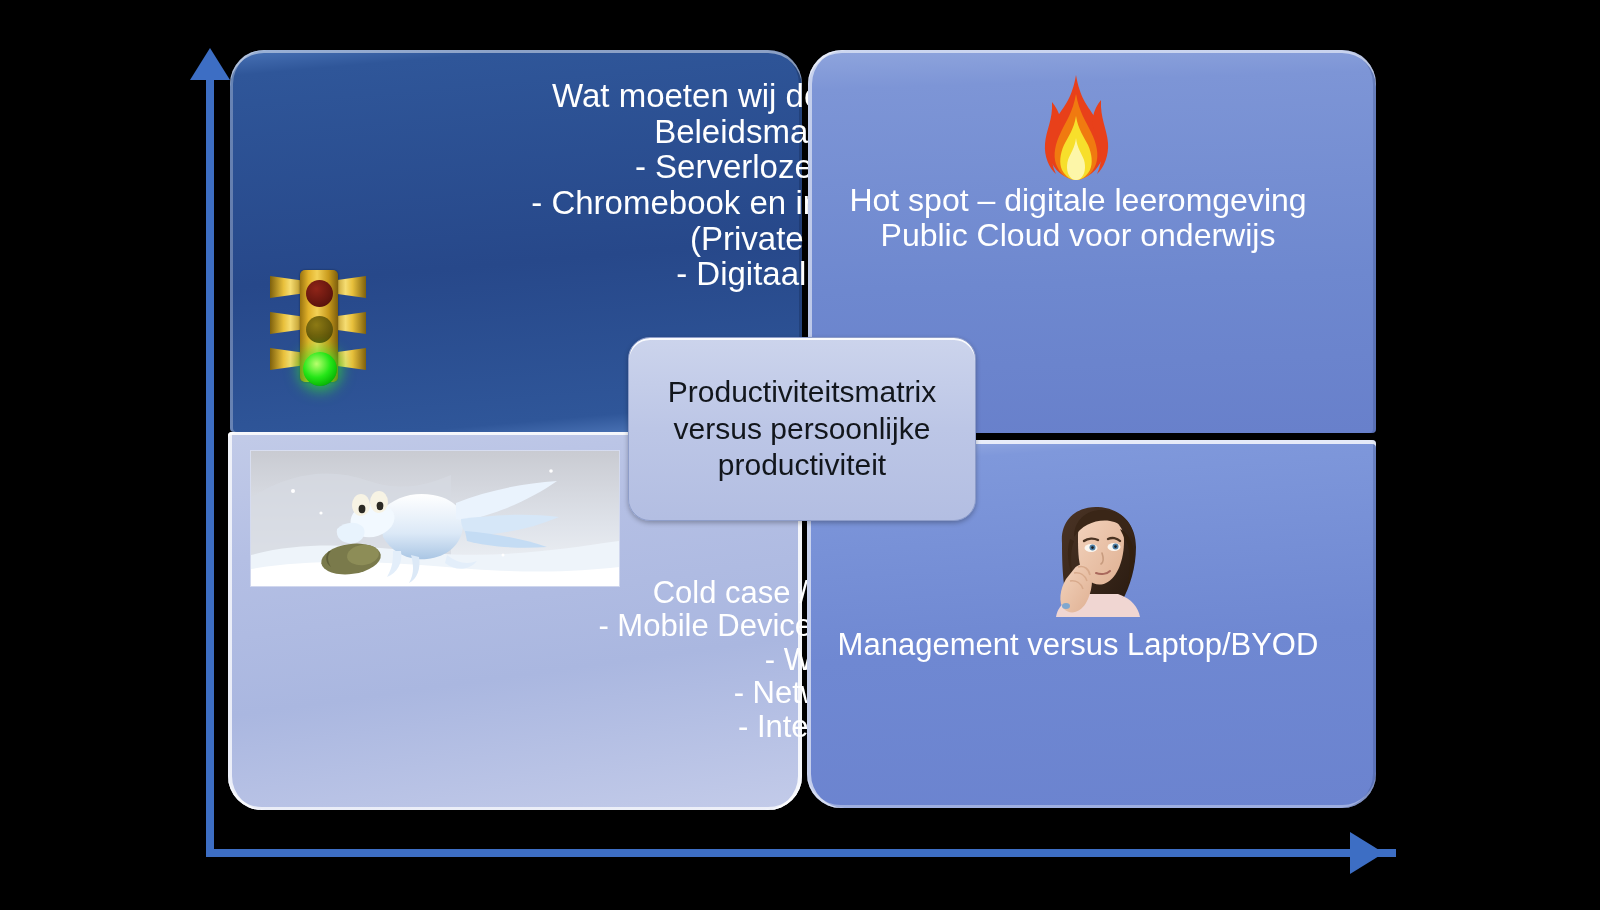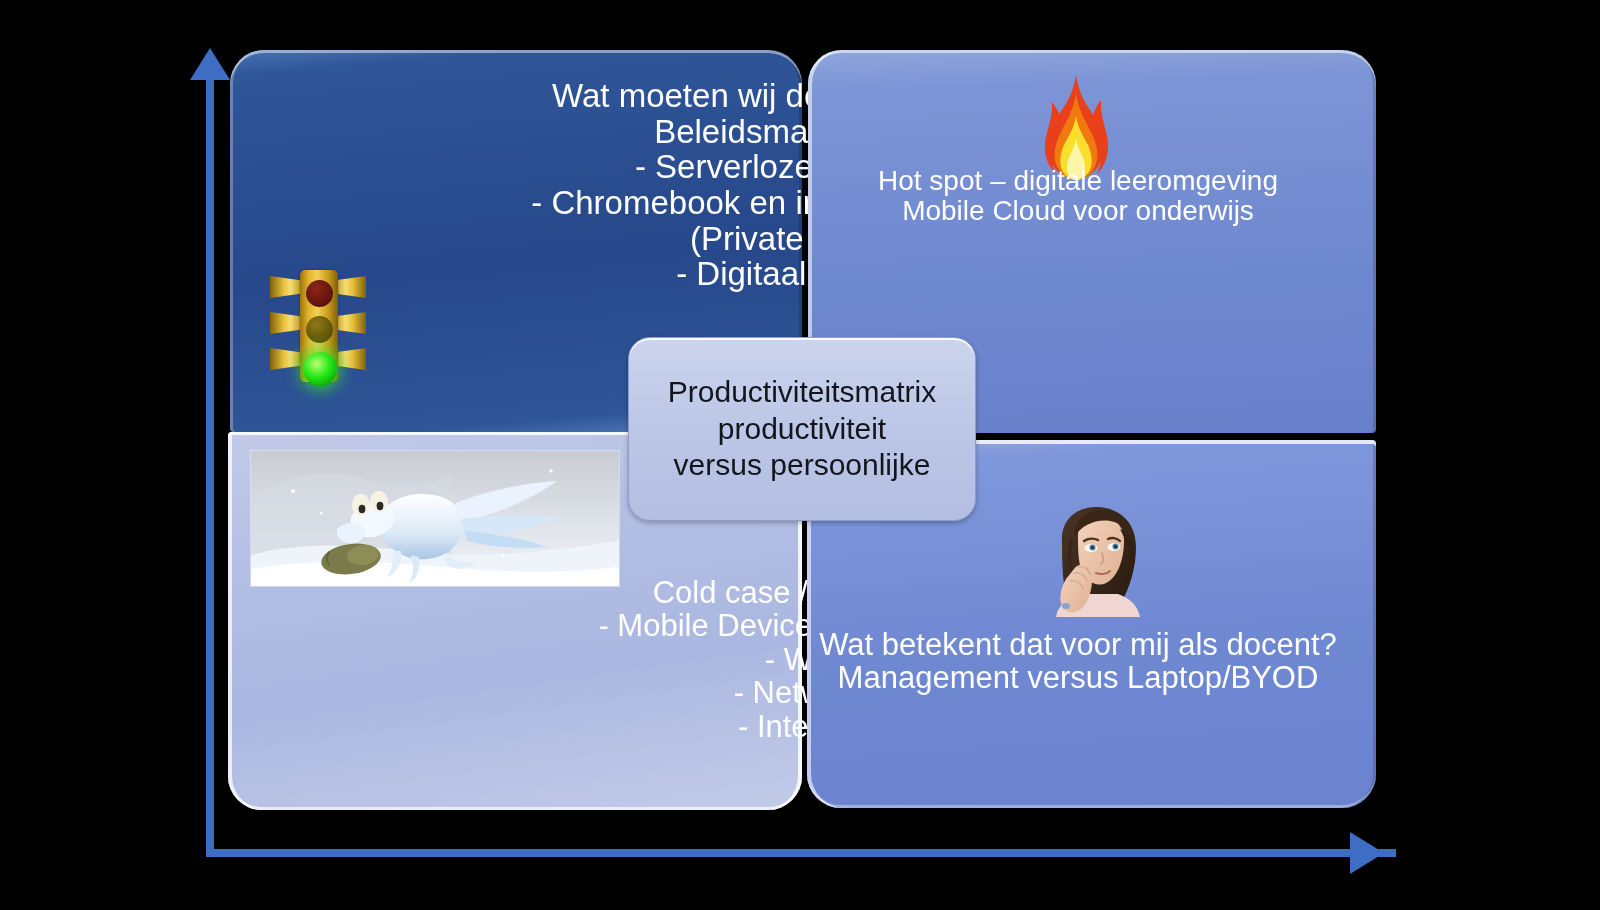--- a/index.html
+++ b/index.html
@@ -49,21 +49,21 @@
         box-shadow:inset 0 4px 0 rgba(255,255,255,.8),
                    inset 4px 0 0 rgba(255,255,255,.6),
                    inset -3px 0 0 rgba(40,60,110,.25),
                    inset 0 -3px 0 rgba(255,255,255,.35);}
 
   .q-text{position:absolute;left:0;right:0;text-align:center;line-height:1.08;}
   .q-text.light{color:#ffffff;}
   .q-text .ln{display:block;white-space:nowrap;}
 
   .tl-text{top:78px;font-size:33px;}
-  .tr-text{top:166px;font-size:28px;}
+  .tr-text{top:183px;font-size:32px;}
   .bl-text{top:576px;font-size:31px;}
   .br-text{top:628px;font-size:31px;}
 
   
   .callout{position:absolute;left:628px;top:337px;width:348px;height:184px;
            box-sizing:border-box;border-radius:22px;
            background:linear-gradient(180deg,#ccd4ec 0%,#bcc6e6 50%,#b3bee2 100%);
            border:1.5px solid #8e9dc9;
            box-shadow:inset 0 2px 0 rgba(255,255,255,.9),
                       0 2px 5px rgba(0,0,0,.28);
@@ -145,21 +145,21 @@
                C52 108 60 103 64 92 C67 83 65 72 59 60 C54 49 47 40 44 22 Z" fill="#f07a10"></path>
       <path d="M44 44 C42 57 36 65 32 73 C28 82 27 91 30 98 C34 105 39 108 44 108
                C49 108 54 105 58 98 C61 91 60 82 56 73 C52 65 46 57 44 44 Z" fill="#f7df2b"></path>
       <path d="M44 66 C43 76 38 82 36 88 C34 95 35 102 39 106 C41 108 43 108 44 108
                C45 108 47 108 49 106 C53 102 54 95 52 88 C50 82 45 76 44 66 Z" fill="#fdf6a8"></path>
     </svg>
   </div>
 
   <div class="q-text light tr-text">
     <span class="ln" style="margin-left:556px">Hot spot – digitale leeromgeving</span>
-    <span class="ln" style="margin-left:556px">Mobile Cloud voor onderwijs</span>
+    <span class="ln" style="margin-left:556px">Public Cloud voor onderwijs</span>
   </div>
 
   <div class="quad q-bl"></div>
 
   <div class="ice-img">
     <svg viewBox="0 0 368 135" width="368" height="135" aria-hidden="true">
       <defs>
         <linearGradient id="sky" x1="0" y1="0" x2="0" y2="1">
           <stop offset="0%" stop-color="#c9cbd2"></stop>
             <stop offset="55%" stop-color="#dfe3ea"></stop>
@@ -259,25 +259,24 @@
       <path d="M30 66 C34 60 42 60 46 66 C50 74 48 90 42 100 C36 110 26 112 20 106
                C14 100 16 86 22 76 Z" fill="url(#skin)"></path>
       <path d="M34 64 C40 62 45 66 46 72" stroke="#d8aa8c" stroke-width="1.6" fill="none"></path>
       <path d="M30 70 C36 69 41 72 43 78" stroke="#d8aa8c" stroke-width="1.6" fill="none"></path>
       <path d="M26 78 C32 77 37 80 39 86" stroke="#d8aa8c" stroke-width="1.6" fill="none"></path>
       <ellipse cx="22" cy="103" rx="4" ry="3" fill="#7fa7cf"></ellipse>
     </svg>
   </div>
 
   <div class="q-text light br-text">
-    <span class="ln" style="margin-left:556px">Wat betekent dat voor mij als docent?</span>
     <span class="ln" style="margin-left:556px">Management versus Laptop/BYOD</span>
   </div>
 
   <div class="callout">
     <div class="callout-text">
       <span class="ln">Productiviteitsmatrix</span>
+      <span class="ln">versus persoonlijke</span>
       <span class="ln">productiviteit</span>
-      <span class="ln">versus persoonlijke</span>
     </div>
   </div>
 
 </div>
 
 </body></html>

